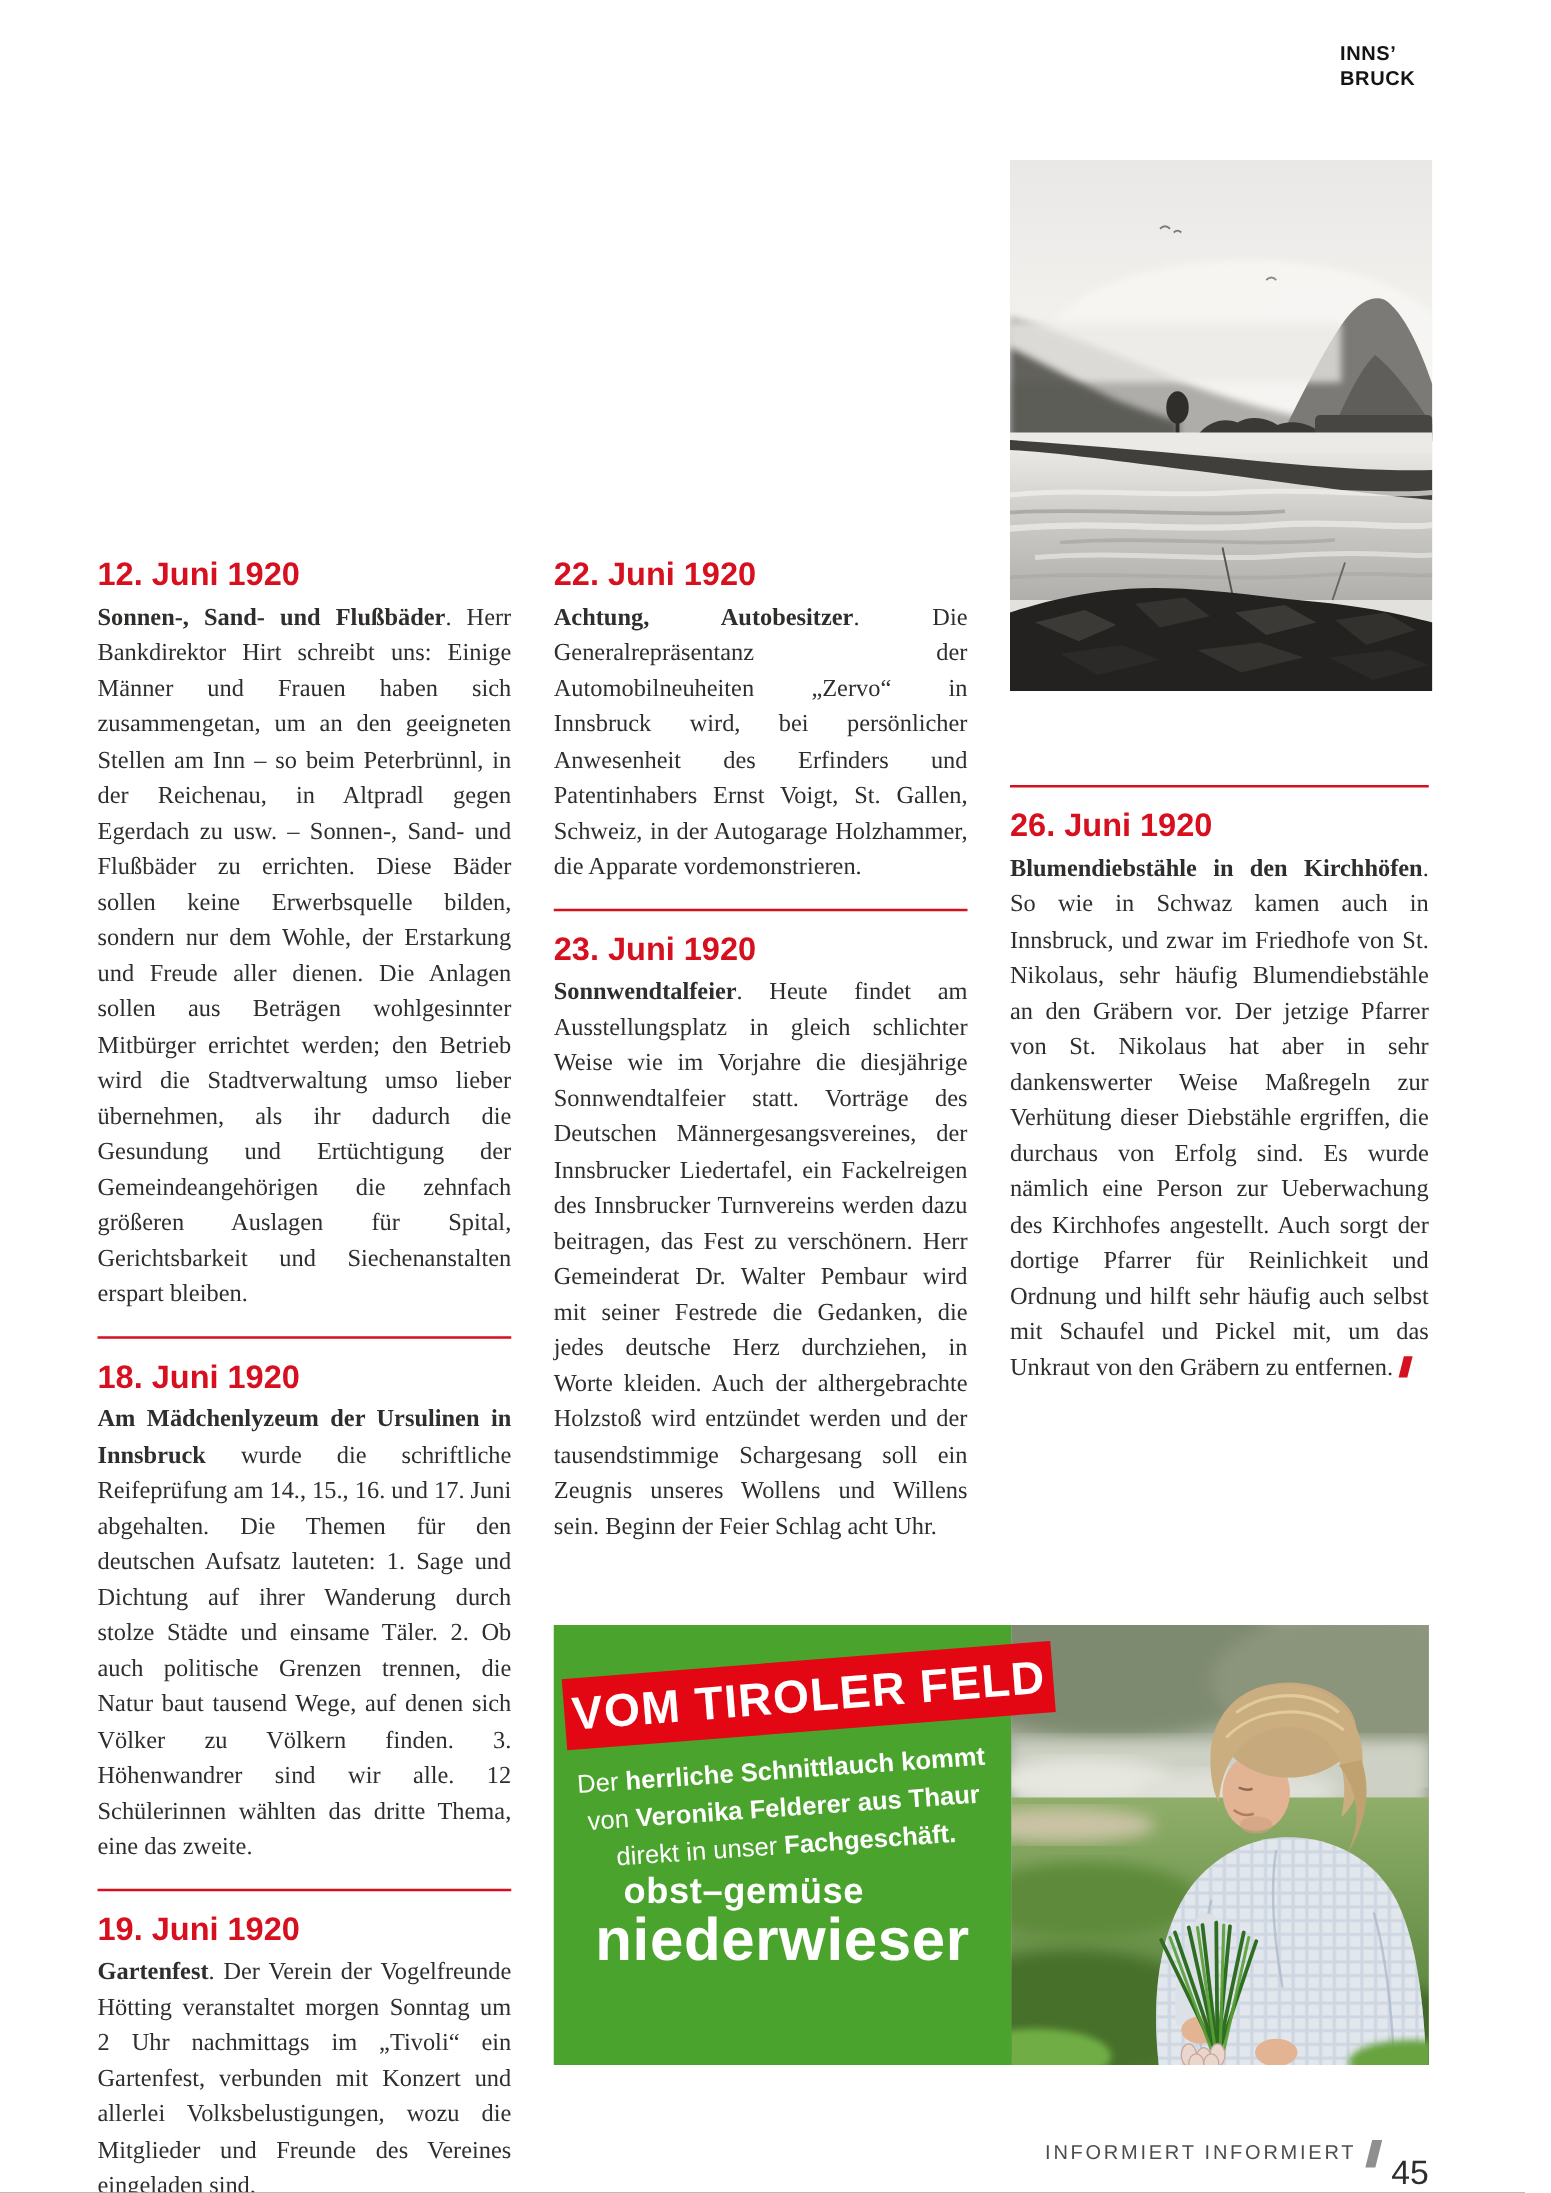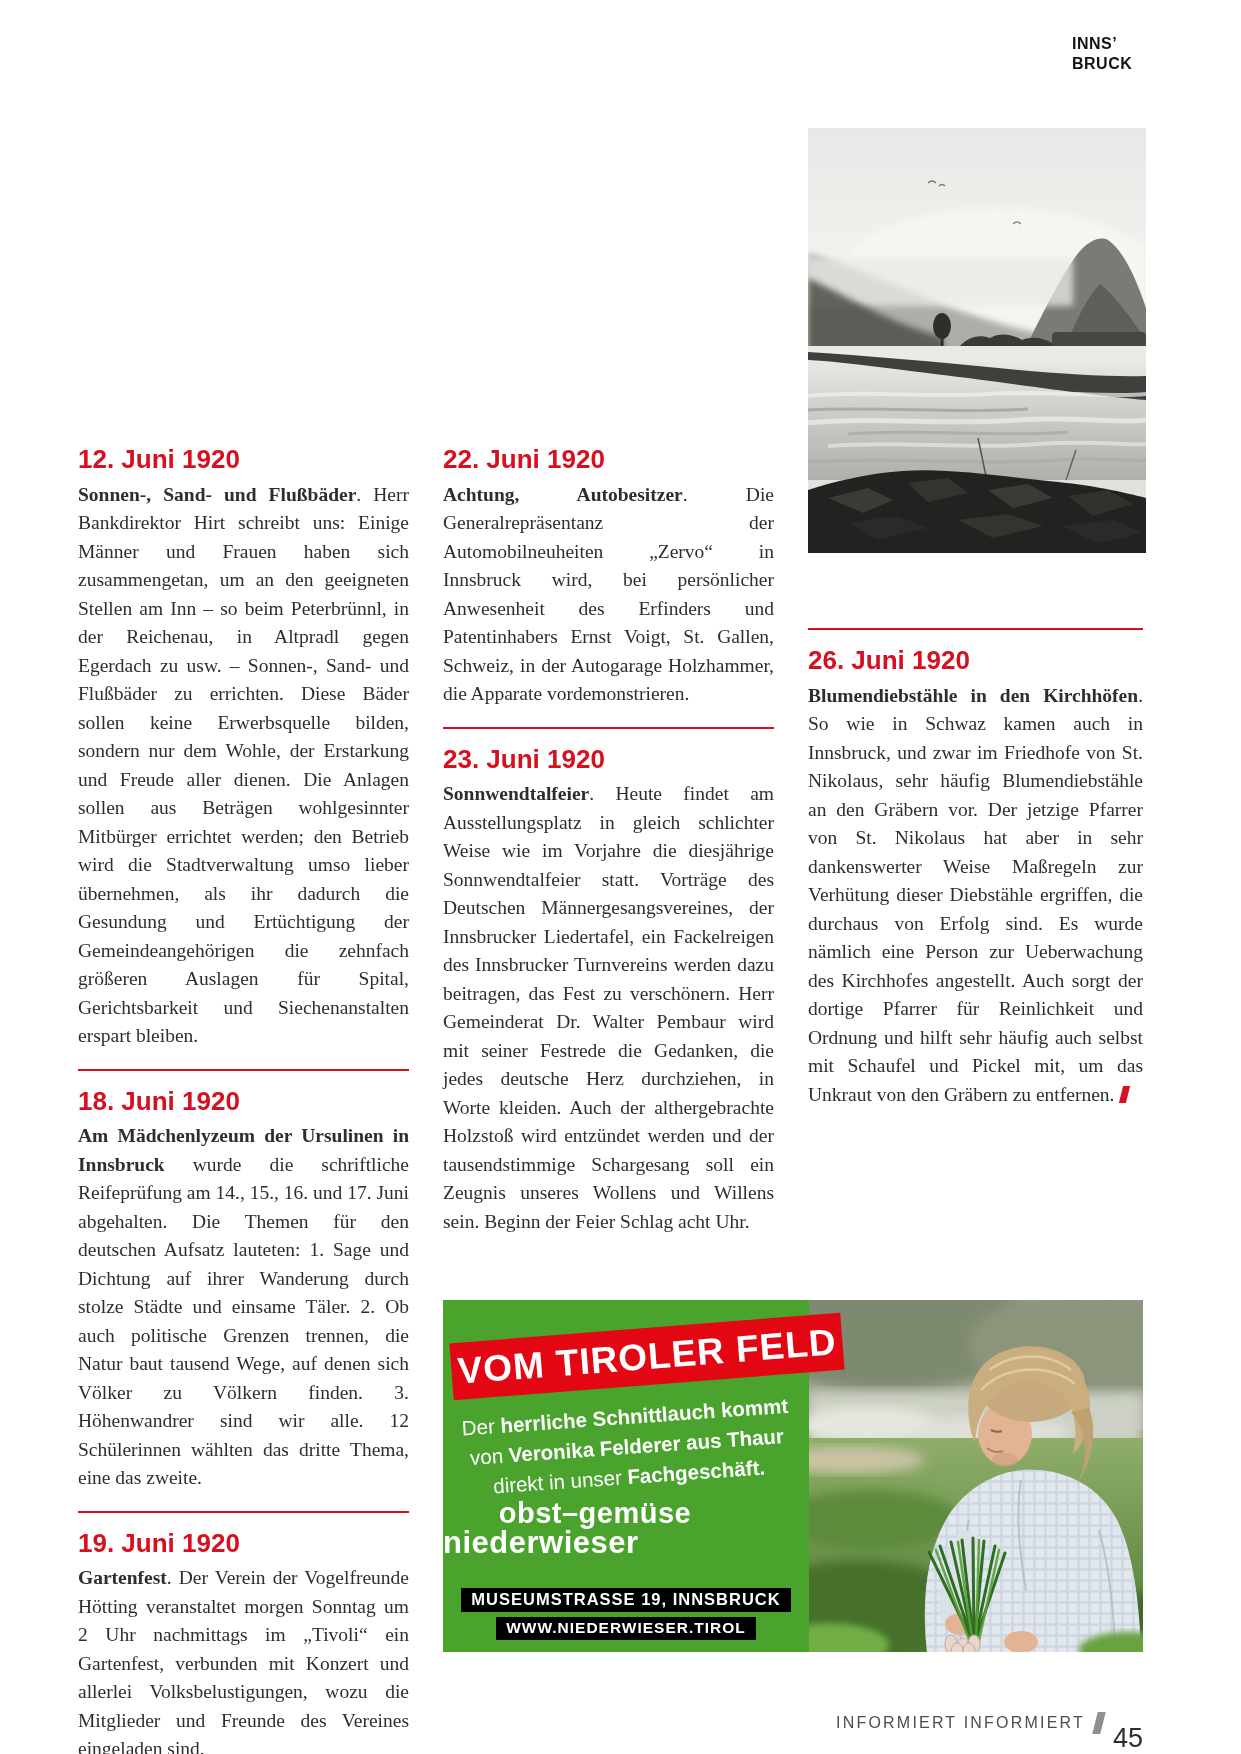--- a/index.html
+++ b/index.html
@@ -32,21 +32,21 @@
   
   .ad{position:absolute;left:443px;top:1300px;width:700px;height:352px;}
   .ad-green{position:absolute;left:0;top:0;width:366px;height:352px;background:var(--ad-green);}
   .ad-photo{position:absolute;left:366px;top:0;width:334px;height:352px;overflow:hidden;background:#7e8a70;}
   .ad-ribbon{position:absolute;left:8px;top:28px;width:392px;height:57px;background:var(--ad-red);
     transform:rotate(-4.5deg);display:flex;align-items:center;justify-content:center;
     color:#fff;font-weight:bold;font-size:37px;letter-spacing:1px;z-index:3;white-space:nowrap;}
   .ad-slogan{position:absolute;left:12px;top:102px;width:344px;text-align:center;transform:rotate(-4deg);
     color:#fff;font-size:20.5px;line-height:30px;z-index:2;}
   .ad-brand-top{position:absolute;left:0;top:197px;width:304px;text-align:center;color:#fff;font-weight:bold;font-size:29px;letter-spacing:.5px;}
-  .ad-brand{position:absolute;left:0;top:225px;width:366px;text-align:left;color:#fff;font-weight:bold;font-size:31px;letter-spacing:.5px;}
+  .ad-brand{position:absolute;left:0;top:225px;width:366px;text-align:center;color:#fff;font-weight:bold;font-size:48px;letter-spacing:.5px;}
   .ad-badges{position:absolute;left:0;top:288px;width:366px;display:flex;flex-direction:column;align-items:center;gap:5px;}
   .badge{background:#000;color:#fff;font-weight:bold;padding:2px 10px 3px 10px;font-size:16.5px;letter-spacing:1px;white-space:nowrap;}
   .badge.url{font-size:15.5px;}
   
   .footer{position:absolute;top:1692px;right:98px;display:flex;align-items:center;gap:10px;}
   .footer-mag{font-size:16px;letter-spacing:2.2px;color:#4d4d4d;}
   .footer-slash{width:8px;height:22px;background:#8f8f8f;transform:skewX(-14deg);}
   .footer-num{font-size:27px;color:#2e2e2e;margin-top:31px;}
 </style>
 </head>
@@ -220,24 +220,20 @@
 
     <div class="ad-slogan">
       <div><span>Der </span><b>herrliche Schnittlauch kommt</b></div>
       <div><span>von </span><b>Veronika Felderer aus Thaur</b></div>
       <div><span>direkt in unser </span><b>Fachgeschäft.</b></div>
     </div>
 
     <div class="ad-brand-top">obst–gemüse</div>
     <div class="ad-brand">niederwieser</div>
 
-    <div class="ad-badges">
-      <div class="badge">MUSEUMSTRASSE 19, INNSBRUCK</div>
-      <div class="badge url">WWW.NIEDERWIESER.TIROL</div>
-    </div>
   </div>
 
   <div class="footer">
     <span class="footer-mag">INFORMIERT INFORMIERT</span>
     <span class="footer-slash"></span>
     <span class="footer-num">45</span>
   </div>
 
 </div>
 

